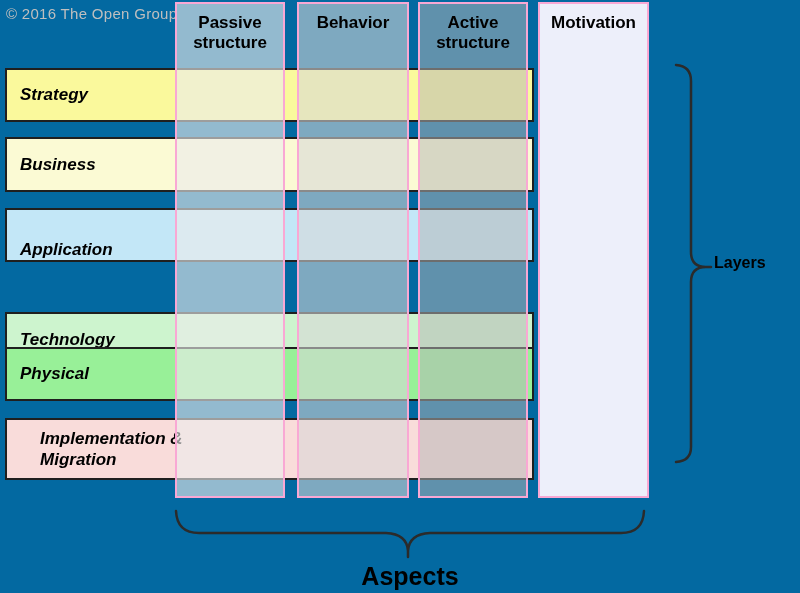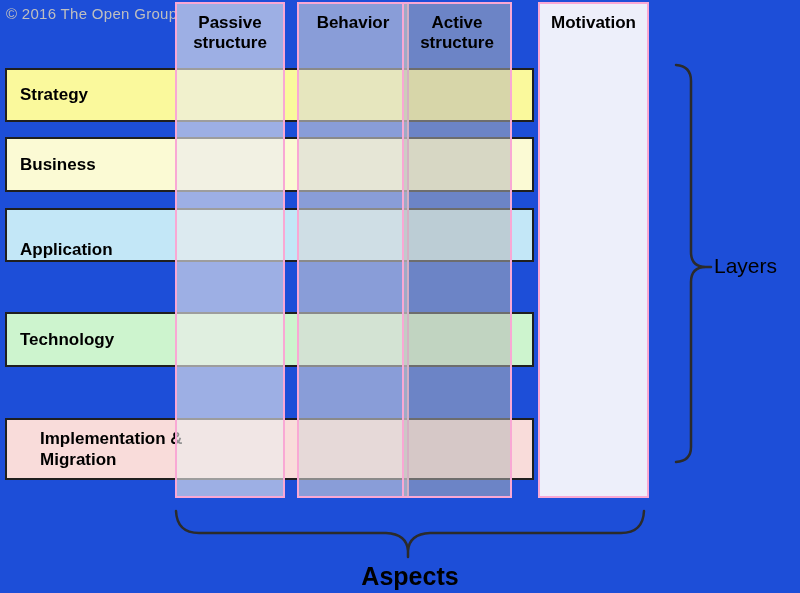--- a/index.html
+++ b/index.html
@@ -5,21 +5,21 @@
   html, body {
     margin: 0;
     padding: 0;
     background: #ffffff;
     font-family: "Liberation Sans", sans-serif;
   }
   .canvas {
     position: relative;
     width: 800px;
     height: 593px;
-    background: #1d4ed8;
+    background: #0369a1;
     overflow: hidden;
   }
   .copyright {
     position: absolute;
     left: 6px;
     top: 5px;
     font-size: 15px;
     color: #bfbfbf;
     letter-spacing: 0.3px;
   }
@@ -33,20 +33,21 @@
     z-index: 1;
     display: flex;
     align-items: center;
   }
   .row-label {
     font-size: 17px;
     font-weight: bold;
     color: #000;
     padding-left: 13px;
     line-height: 1.25;
+    font-style: italic;
   }
   .row-strategy       { top: 68px;  height: 54px; }
   .row-business       { top: 137px; height: 55px; }
   .row-application    { top: 208px; height: 54px; }
   .row-technology     { top: 277px; height: 55px; margin-top: 35px; }
   .row-physical       { top: 347px; height: 54px; }
   .row-implementation { top: 418px; height: 62px; padding-left: 20px; }
   .row-implementation .row-label { max-width: 158px; }
   
   .col {
@@ -61,43 +62,43 @@
     display: block;
     text-align: center;
     font-size: 17px;
     font-weight: bold;
     color: #000;
     padding: 9px 2px 0 2px;
     line-height: 1.2;
   }
   .col-passive    { left: 175px; width: 110px; }
   .col-behavior   { left: 297px; width: 112px; }
-  .col-active     { left: 402px; width: 110px; }
+  .col-active     { left: 418px; width: 110px; }
   .col-motivation { left: 538px; width: 111px; }
   
   .braces {
     position: absolute;
     left: 0;
     top: 0;
     z-index: 3;
     pointer-events: none;
   }
   .braces path {
     fill: none;
     stroke: #2b2b2b;
     stroke-width: 2.5;
     stroke-linecap: round;
     stroke-linejoin: round;
   }
   .layers-label {
     position: absolute;
     left: 714px;
     top: 254px;
-    font-size: 21px;
-    font-weight: normal;
+    font-size: 16px;
+    font-weight: bold;
     color: #000;
     z-index: 4;
   }
   .aspects-label {
     position: absolute;
     left: 330px;
     top: 562px;
     width: 160px;
     text-align: center;
     font-size: 25px;
@@ -118,20 +119,23 @@
   </div>
   <div class="row row-business" style="background-color: rgb(251, 250, 212);">
     <span class="row-label">Business</span>
   </div>
   <div class="row row-application" style="background-color: rgb(195, 231, 247); align-items: flex-end;">
     <span class="row-label">Application</span>
   </div>
   <div class="row row-technology" style="background-color: rgb(205, 244, 206);">
     <span class="row-label">Technology</span>
   </div>
+  <div class="row row-physical" style="background-color: rgb(152, 240, 152);">
+    <span class="row-label">Physical</span>
+  </div>
   <div class="row row-implementation" style="background-color: rgb(249, 220, 218);">
     <span class="row-label">Implementation &amp; Migration</span>
   </div>
 
   <div class="col col-passive" style="background-color: rgba(236, 236, 236, 0.62);">
     <span class="col-label">Passive structure</span>
   </div>
   <div class="col col-behavior" style="background-color: rgba(216, 216, 216, 0.58);">
     <span class="col-label">Behavior</span>
   </div>

